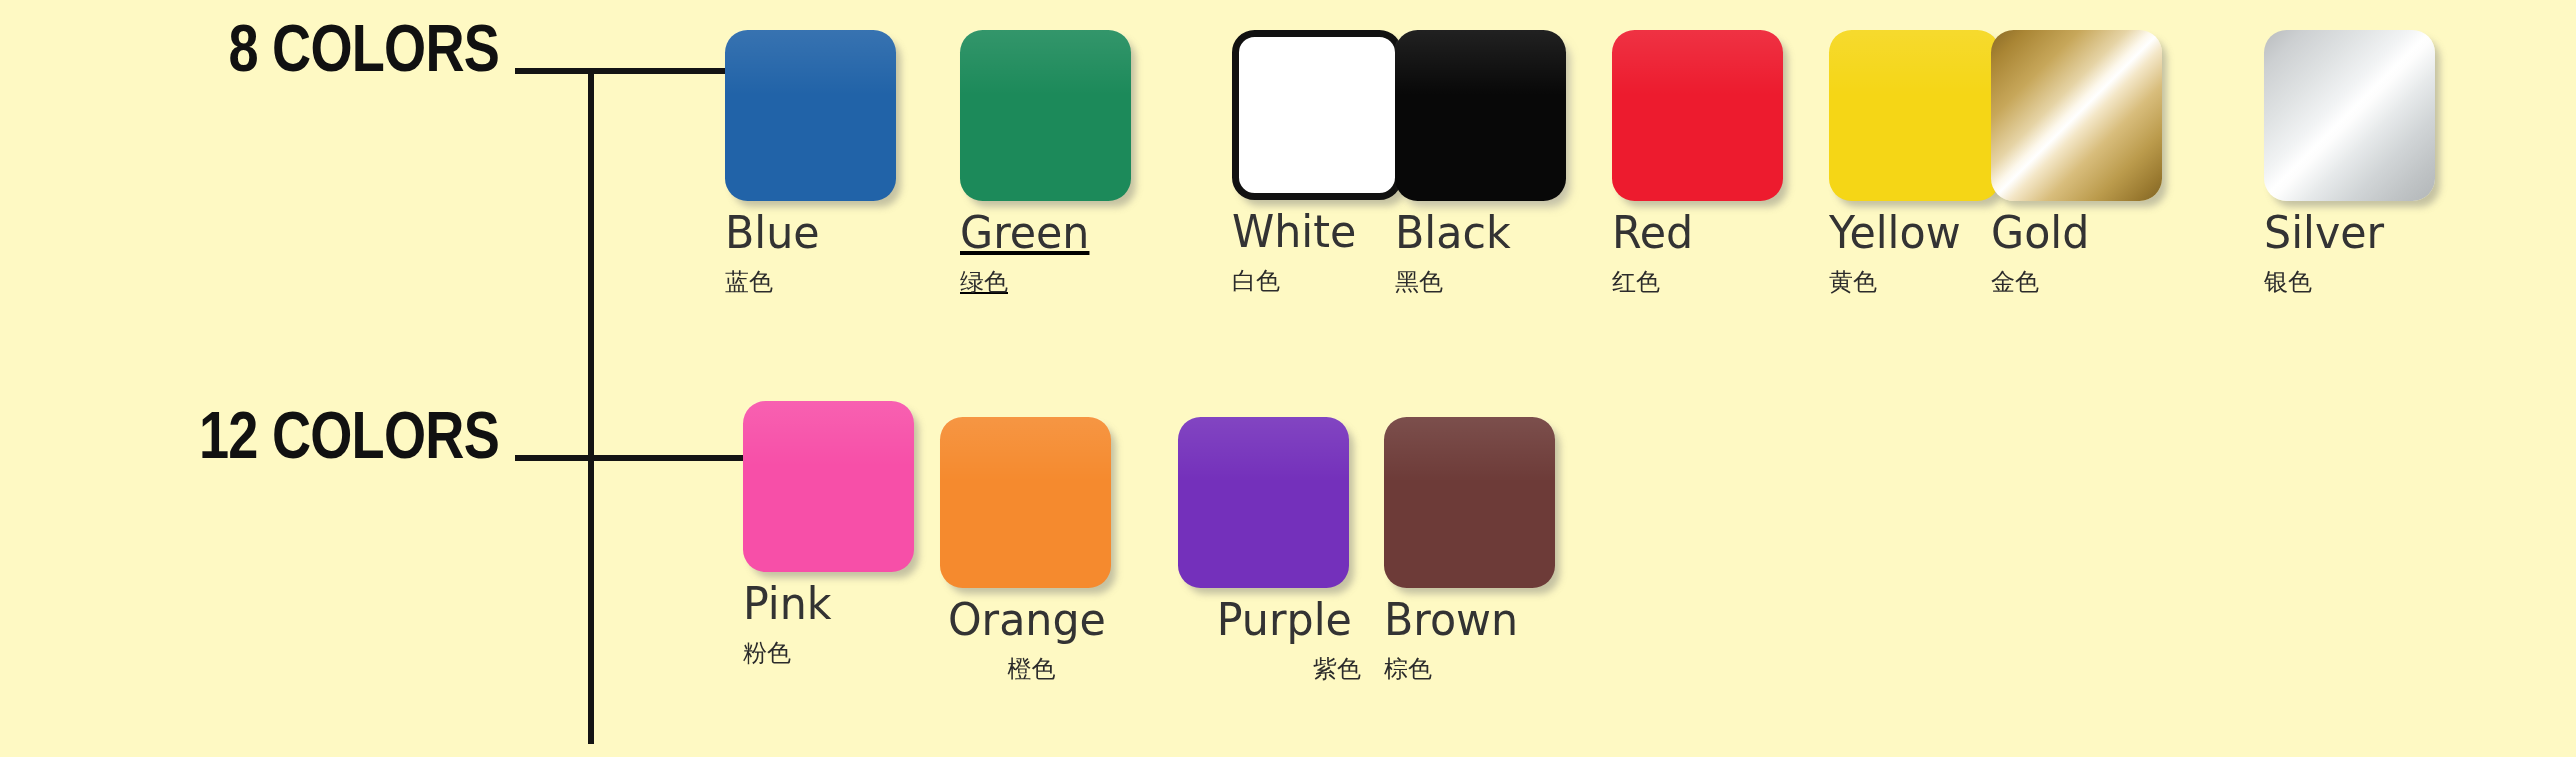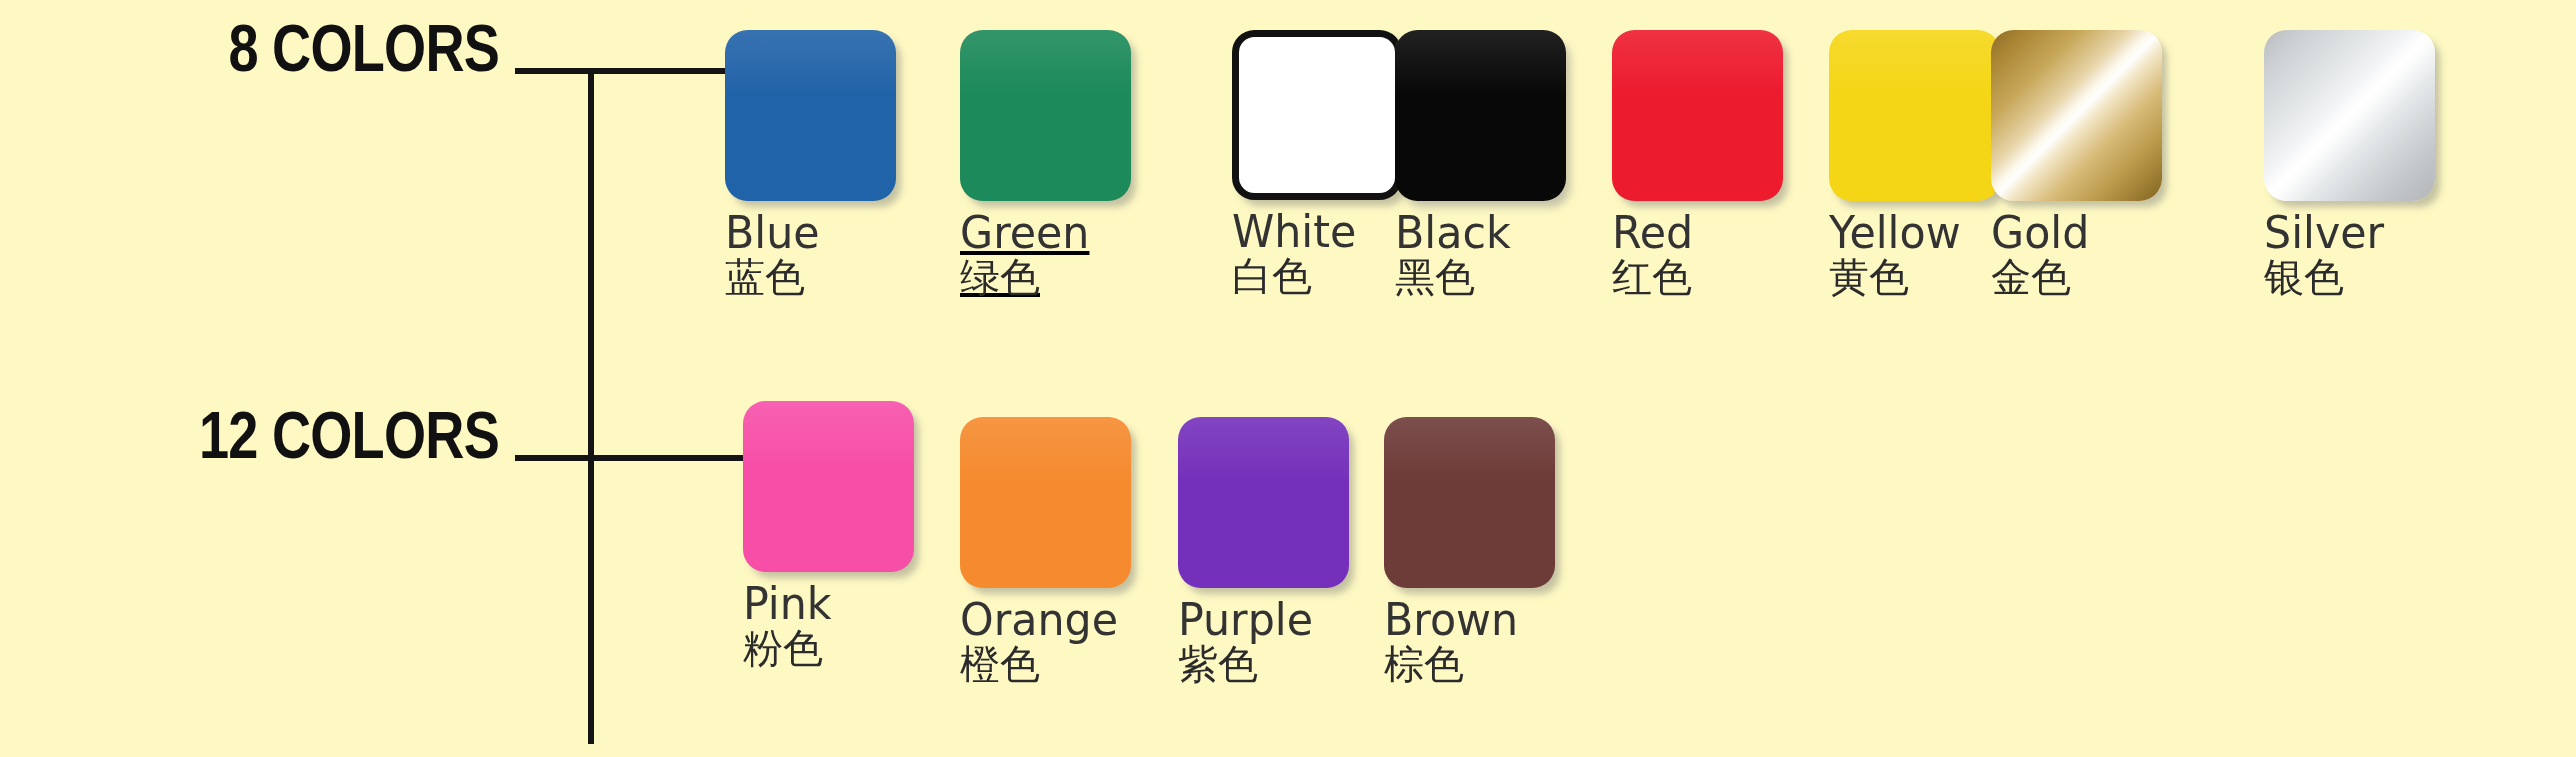--- a/index.html
+++ b/index.html
@@ -88,23 +88,23 @@
     font-family: "DejaVu Sans", "Liberation Sans", sans-serif;
     font-size: 45px;
     line-height: 1.02;
     font-weight: 400;
     color: #333333;
     white-space: nowrap;
     transform: scaleX(0.95);
     transform-origin: left center;
   }
   .name-zh {
-    margin-top: 0;
+    margin-top: 14px;
     font-family: "DejaVu Sans", "Liberation Sans", sans-serif;
-    font-size: 40px;
+    font-size: 24px;
     line-height: 1.05;
     font-weight: 400;
     color: #2b2b2b;
     white-space: nowrap;
   }
 </style>
 </head>
 <body>
 
 <div id="canvas">
@@ -156,26 +156,26 @@
       <div class="swatch-cell" style="left: 2264px; top: 30px;">
         <div class="swatch metal" style="background: linear-gradient(135deg, rgb(185, 188, 190) 0%, rgb(205, 208, 210) 12%, rgb(223, 226, 227) 28%, rgb(241, 243, 244) 42%, rgb(255, 255, 255) 49%, rgb(253, 253, 253) 52%, rgb(231, 234, 235) 62%, rgb(210, 214, 216) 74%, rgb(191, 195, 197) 88%, rgb(178, 182, 184) 100%);"></div>
         <div class="name-en">Silver</div>
         <div class="name-zh">银色</div>
       </div>
       <div class="swatch-cell" style="left: 743px; top: 401px;">
         <div class="swatch" style="background: rgb(247, 79, 168);"></div>
         <div class="name-en">Pink</div>
         <div class="name-zh">粉色</div>
       </div>
-      <div class="swatch-cell" style="left: 960px; top: 417px;">
+      <div class="swatch-cell" style="left: 940px; top: 417px; text-align: center;">
         <div class="swatch" style="background: rgb(245, 138, 46);"></div>
         <div class="name-en">Orange</div>
         <div class="name-zh">橙色</div>
       </div>
-      <div class="swatch-cell" style="left: 1178px; top: 417px;">
+      <div class="swatch-cell" style="left: 1178px; top: 417px; text-align: right;">
         <div class="swatch" style="background: rgb(116, 48, 187);"></div>
         <div class="name-en">Purple</div>
         <div class="name-zh">紫色</div>
       </div>
       <div class="swatch-cell" style="left: 1384px; top: 417px;">
         <div class="swatch" style="background: rgb(109, 59, 56);"></div>
         <div class="name-en">Brown</div>
         <div class="name-zh">棕色</div>
       </div>
     </div>

